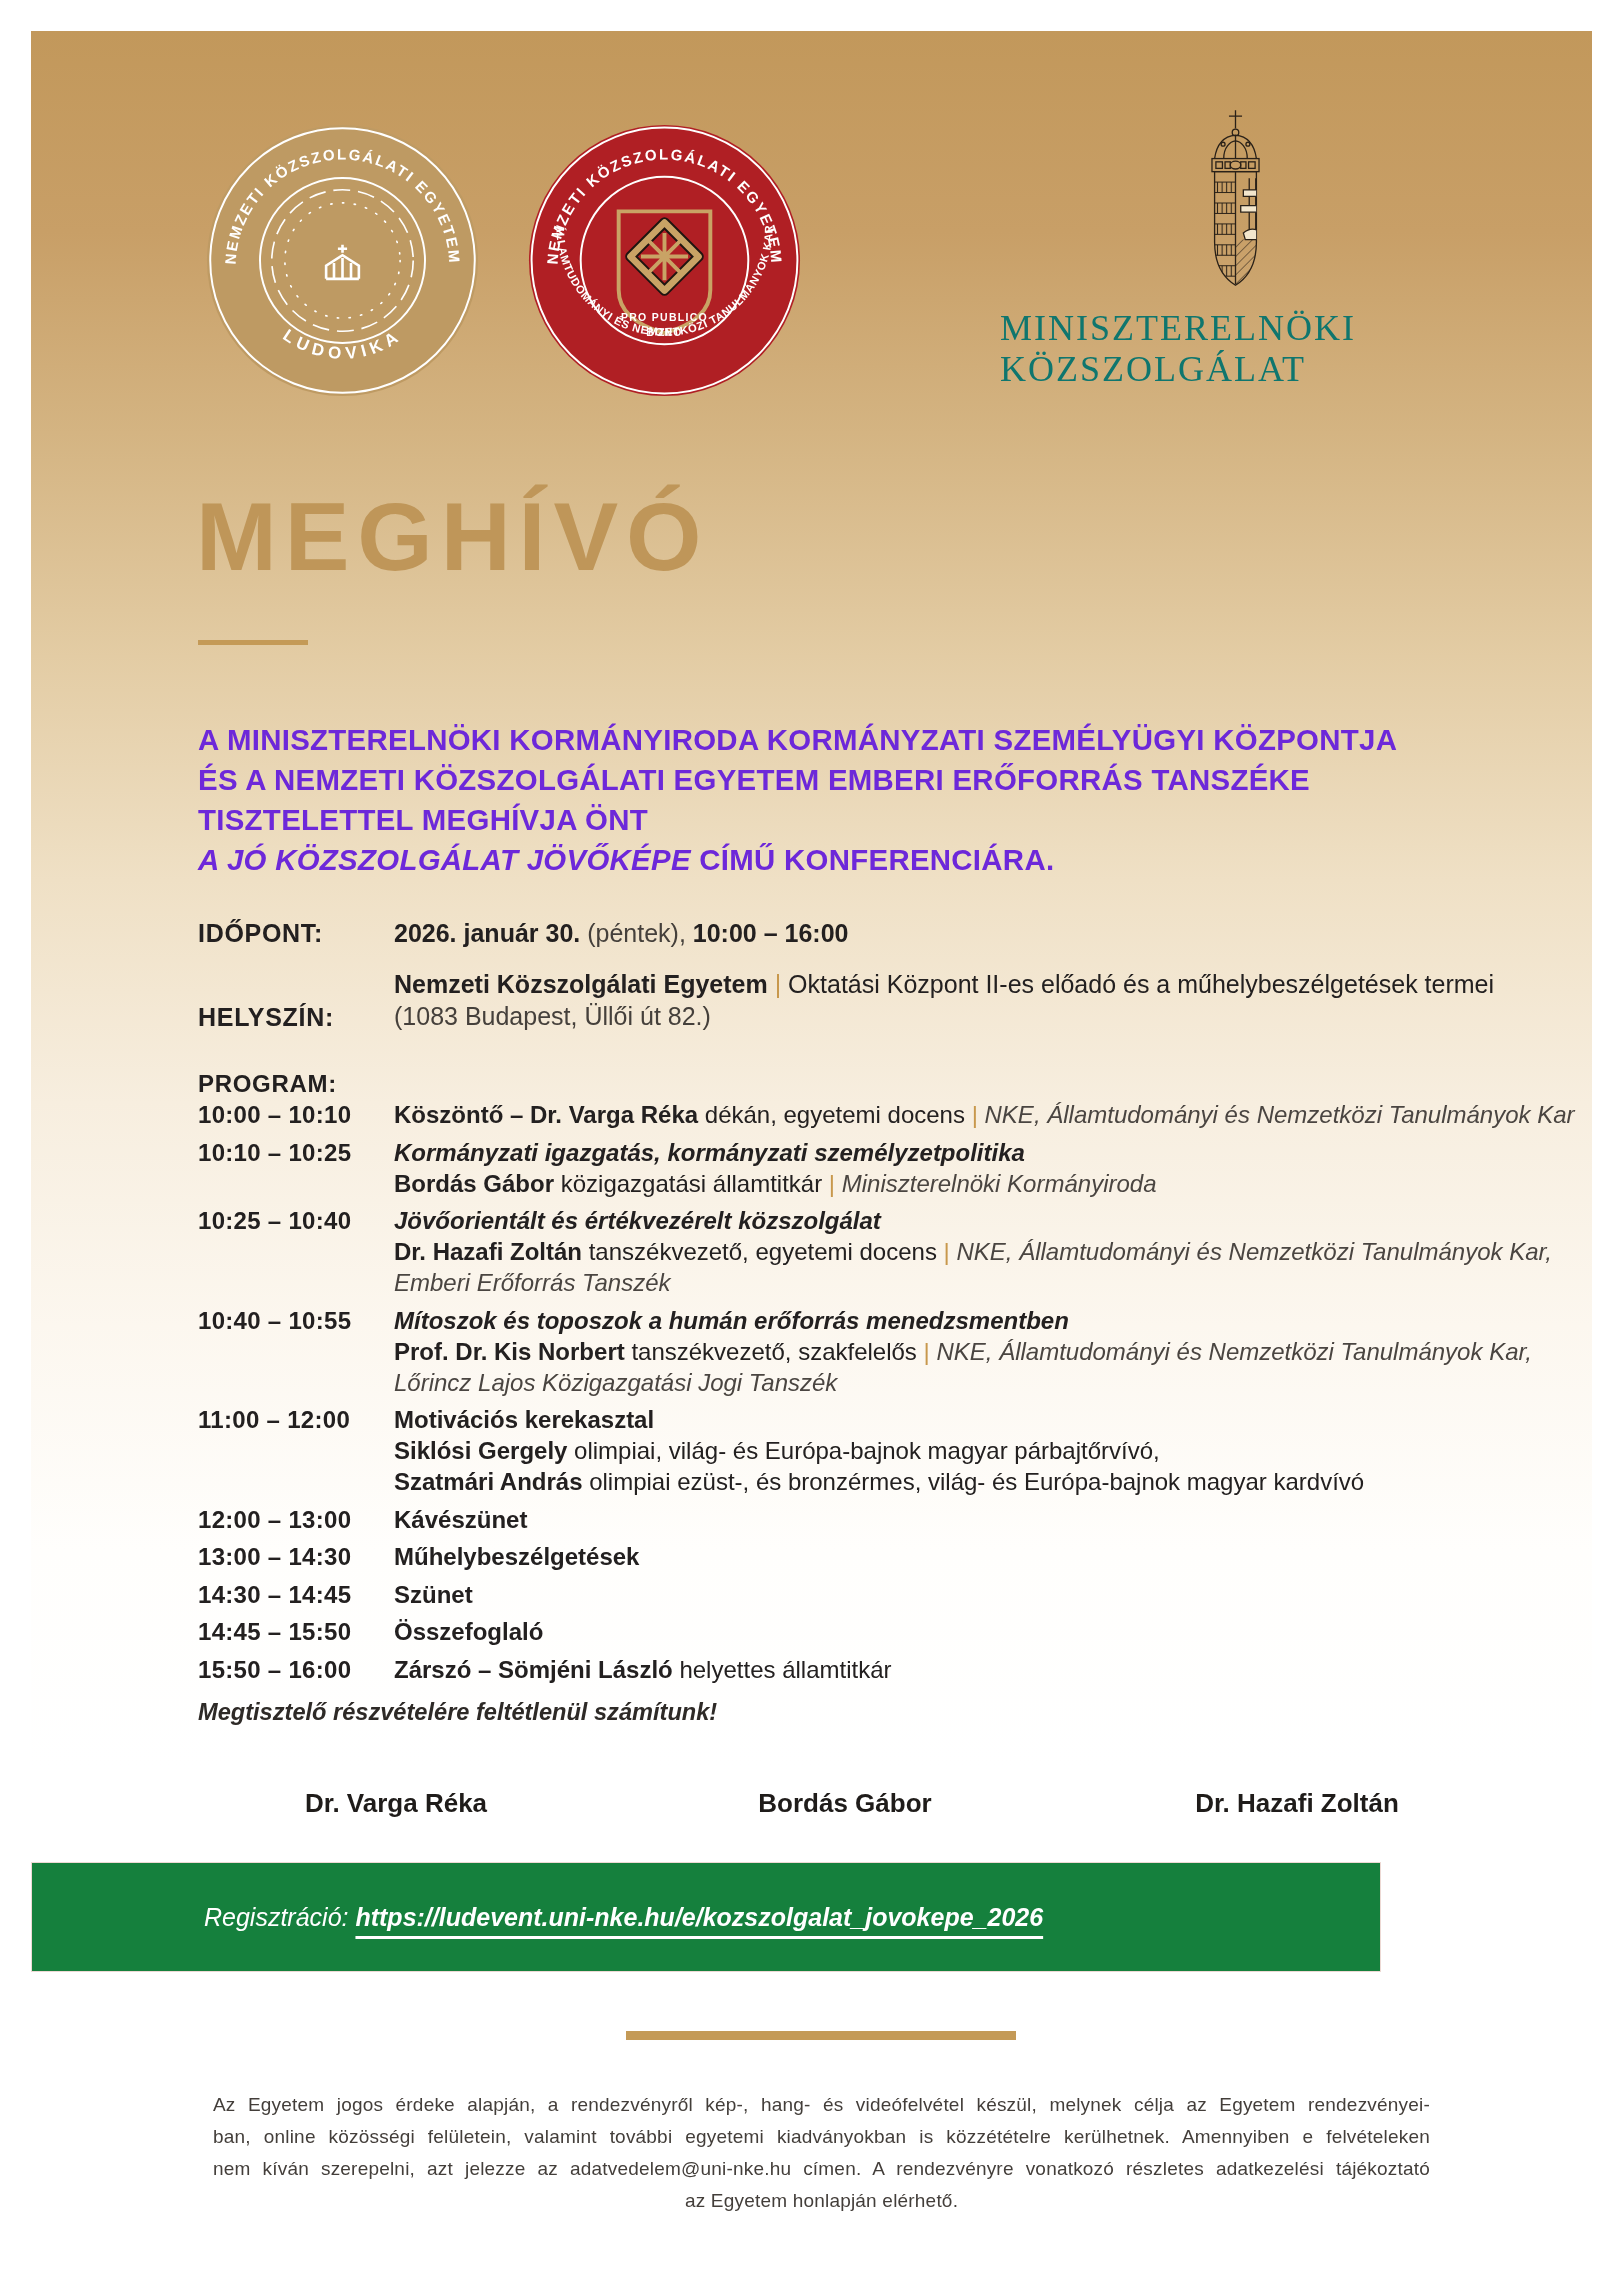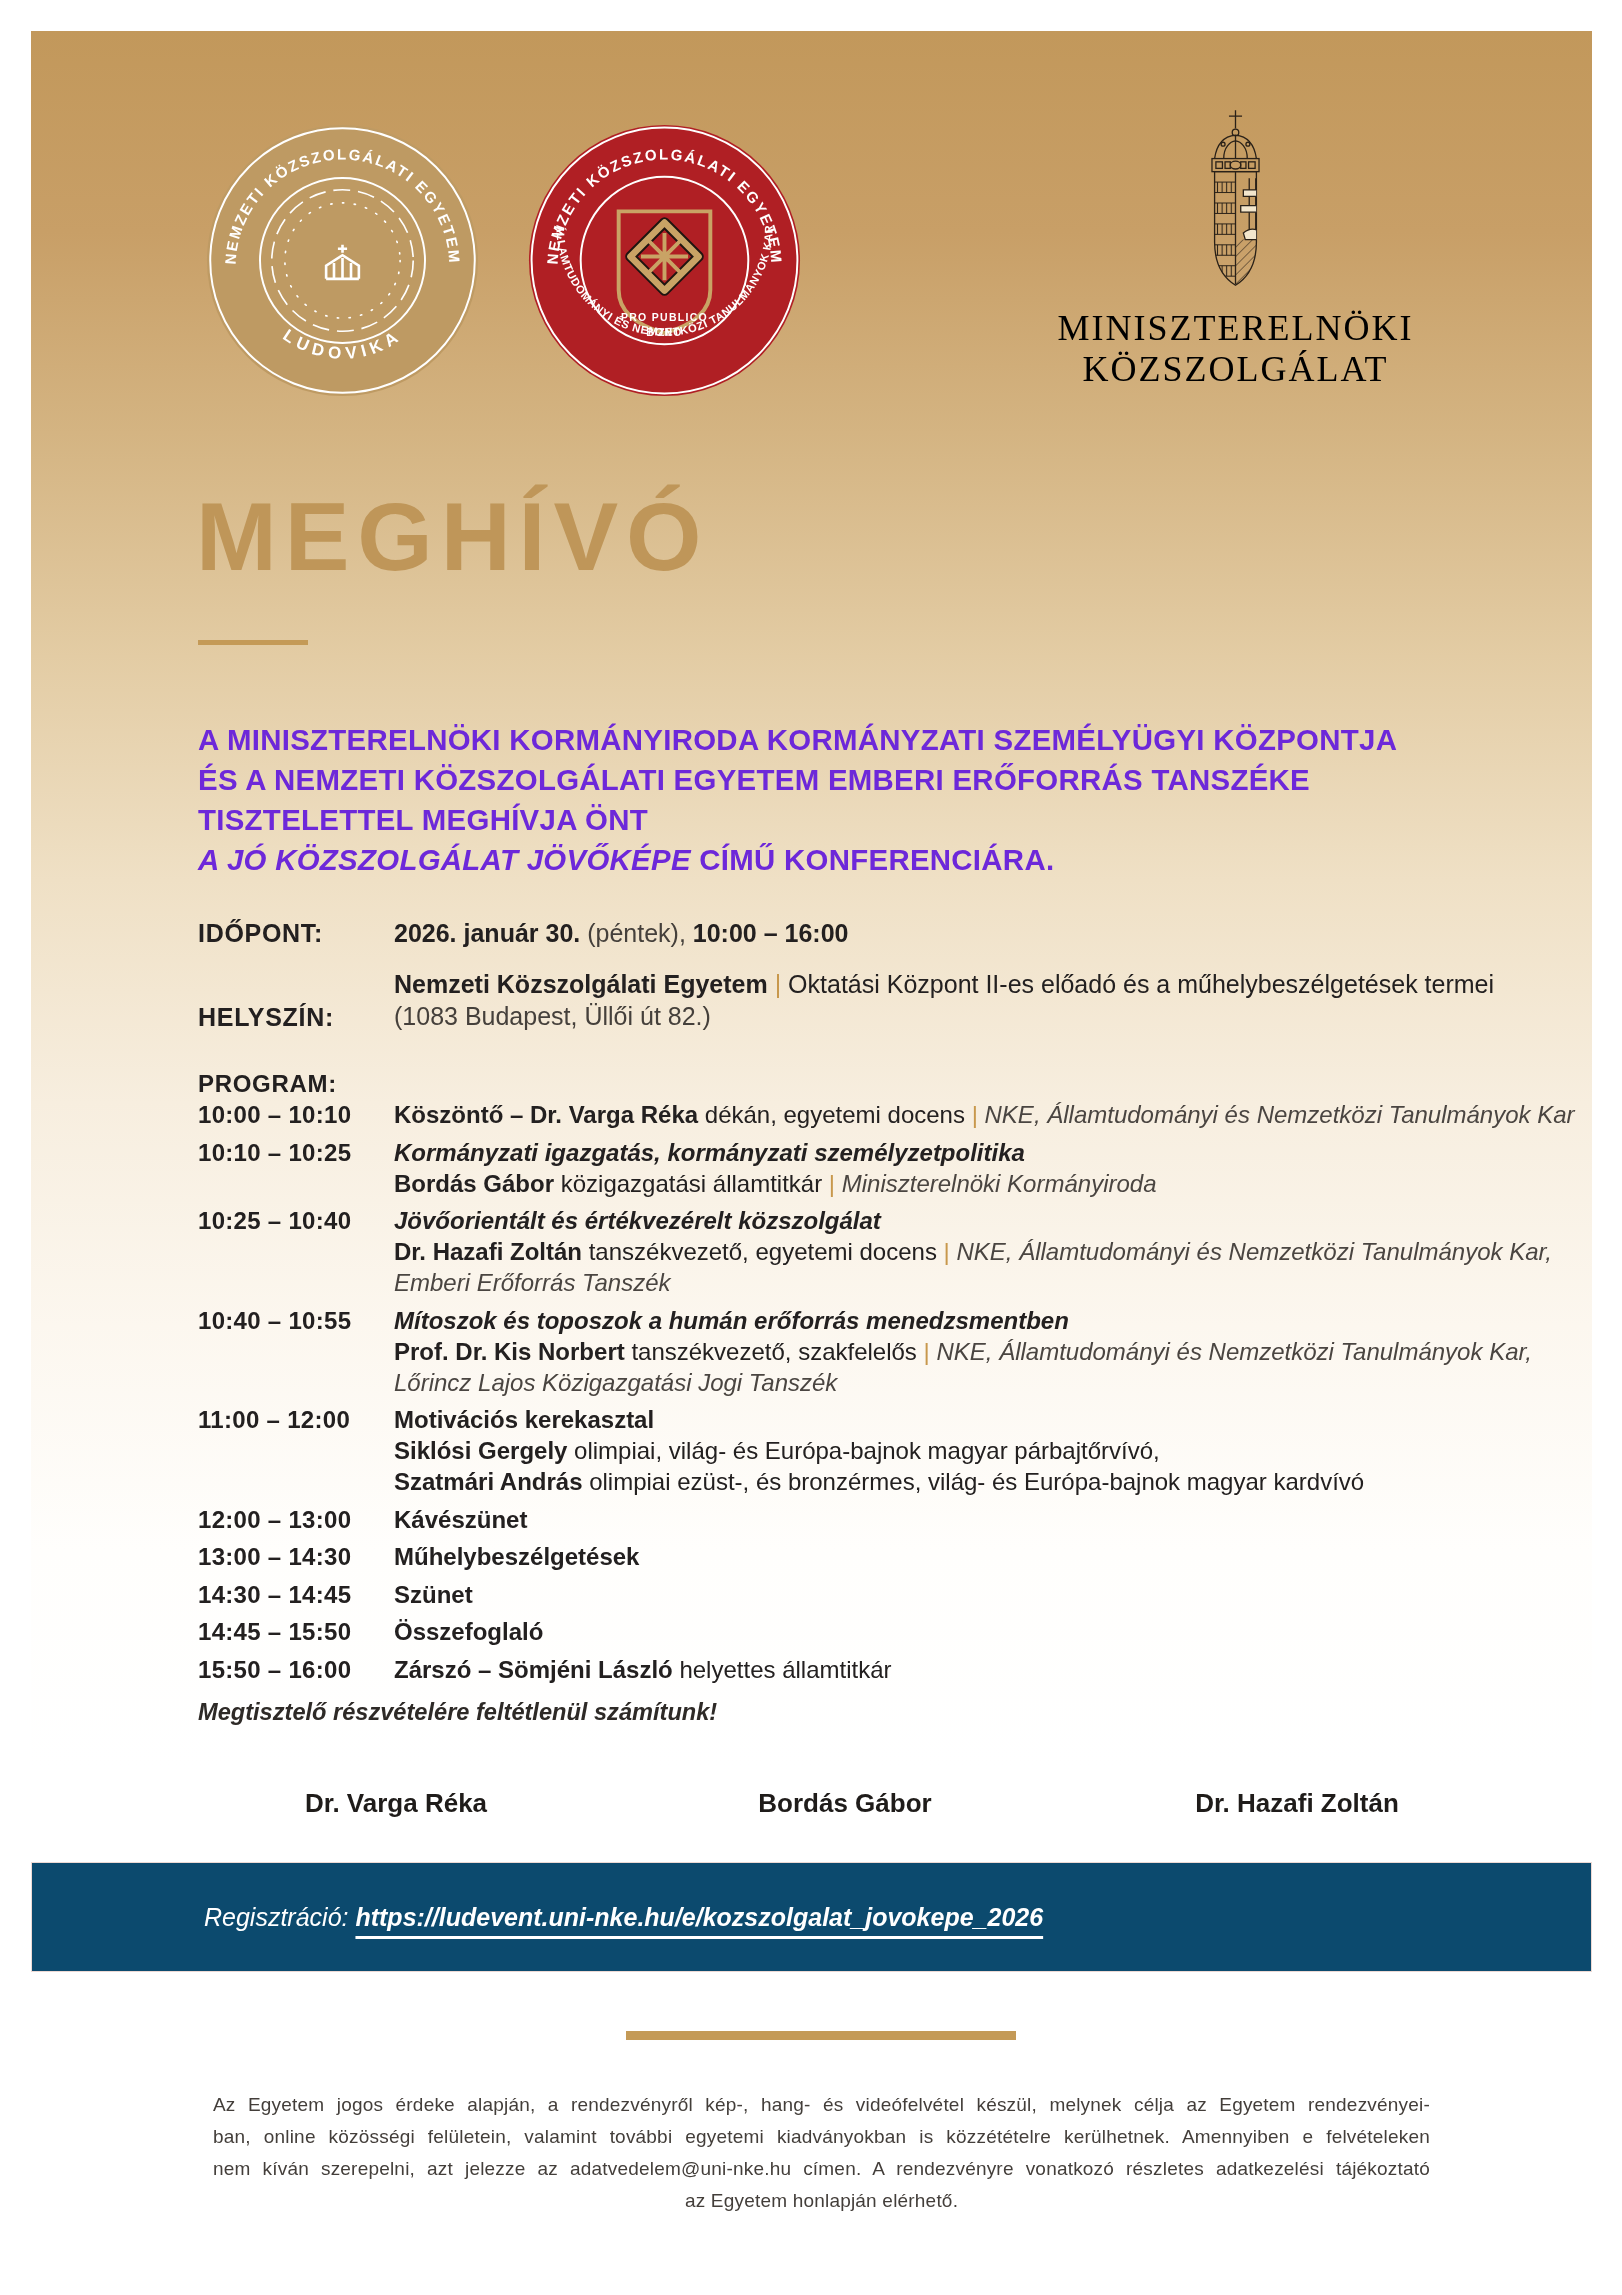--- a/index.html
+++ b/index.html
@@ -17,23 +17,22 @@
       #C2985B 0%, #C89F67 9%, #D4B482 18%, #E3CCA4 28%,
       #EFE0C5 38%, #F7EEDF 48%, #FCF7EF 58%, #FFFEFC 68%, #FFFFFF 78%, #FFFFFF 100%);
   }
 
   
   .seal{position:absolute;}
   .seal text{font-family:"Liberation Sans","DejaVu Sans",sans-serif;}
 
   .ministry-wordmark{
     position:absolute;left:1000px;top:308px;width:471px;
-    text-align:center;
     font-family:"Liberation Serif","DejaVu Serif",serif;
-    color:#000000;font-size:36px;letter-spacing:2px;line-height:41px;
+    color:#0f766e;font-size:36px;letter-spacing:2px;line-height:41px;
   }
 
   
   .title{
     position:absolute;left:196px;top:488px;
     font-size:97px;font-weight:700;letter-spacing:7.9px;
     color:#BF9659;line-height:1;
   }
   .title-rule{position:absolute;left:198px;top:640px;width:110px;height:5.2px;background:#C49A57;}
 
@@ -66,22 +65,22 @@
   .prole{font-weight:400;}
 
   .closing{position:absolute;left:198px;top:1699px;font-size:23.6px;font-weight:700;font-style:italic;color:#2E2A27;}
 
   .signatures{position:absolute;left:0;top:1788px;width:1623px;height:39px;font-size:26px;font-weight:700;color:#1F1C1A;}
   .signatures .sig{position:absolute;transform:translateX(-50%);white-space:nowrap;}
   .sig1{left:396px;} .sig2{left:845px;} .sig3{left:1297px;}
 
   
   .redbar{
-    position:absolute;left:31px;top:1862px;width:1561px;height:110px;
-    background:#0c4a6e;border:1.3px solid #EDD9D4;box-sizing:border-box;
+    position:absolute;left:31px;top:1862px;width:1350px;height:110px;
+    background:#15803d;border:1.3px solid #EDD9D4;box-sizing:border-box;
     display:flex;align-items:center;
   }
   .redbar .reg{margin-left:172px;color:#ffffff;font-size:25px;font-style:italic;white-space:nowrap;}
   .redbar .reg-url{
     font-weight:700;text-decoration:underline;
     text-decoration-thickness:3.3px;text-underline-offset:9.8px;color:#ffffff;
   }
 
   .footer-rule{position:absolute;left:626px;top:2031px;width:390px;height:8.5px;background:#C49A57;}
 

